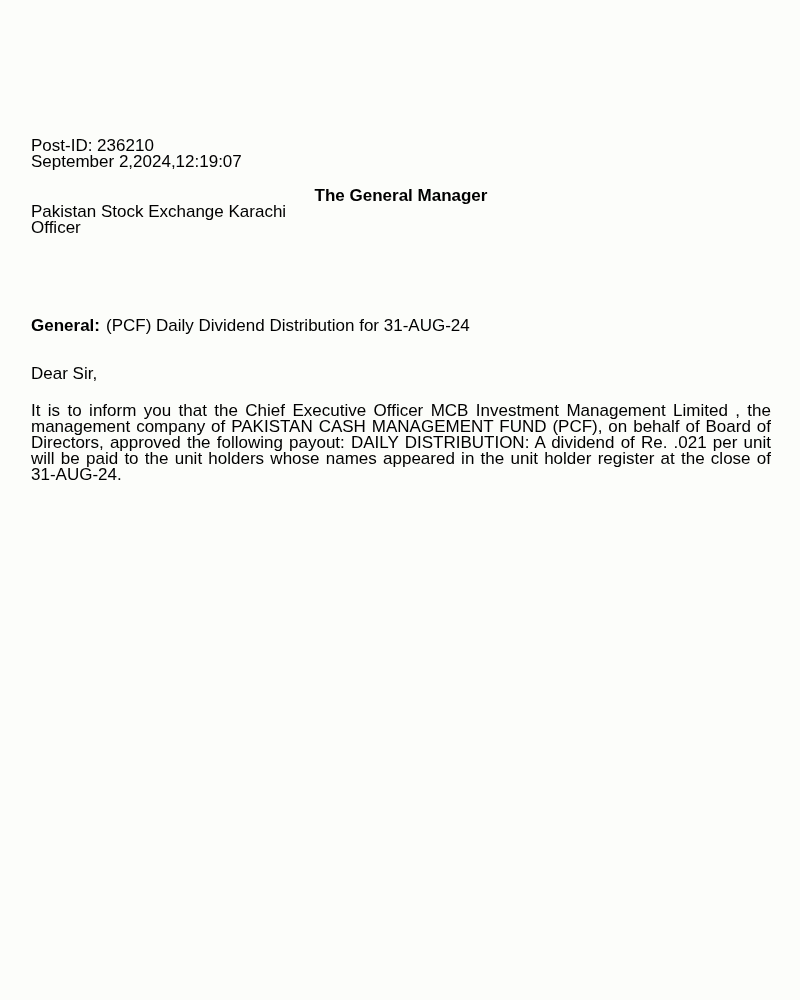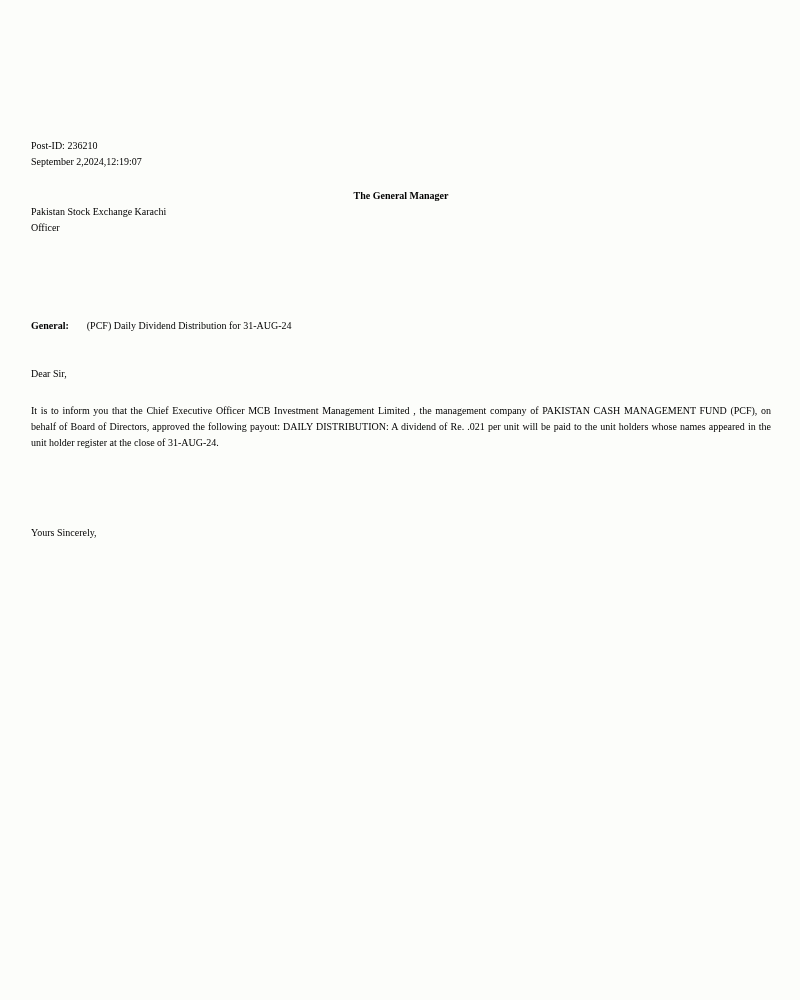--- a/index.html
+++ b/index.html
@@ -9,40 +9,40 @@
   body {
     width: 800px;
     height: 1000px;
     background: #fcfdfa;
     overflow: hidden;
   }
   .page {
     position: relative;
     width: 800px;
     height: 1000px;
-    font-family: Liberation Serif, serif;
-    font-size: 10px;
+    font-family: Liberation Sans, sans-serif;
+    font-size: 17px;
     line-height: 16px;
     color: #000000;
   }
   .block {
     position: absolute;
     left: 31px;
     right: 29px;
     margin: 0;
   }
   .meta-block   { top: 138px; }
   .recipient-block { top: 188px; }
   .subject-block   { top: 318px; }
   .salutation-block{ top: 366px; }
   .body-block      { top: 403px; text-align: justify; }
   .closing-block   { top: 525px; }
   .line { display: block; }
   .bold { font-weight: bold; text-align: center; }
-  .subject-text { margin-left: 18px; }
+  .subject-text { margin-left: 6px; }
 </style>
 </head>
 <body>
 
 <div class="page">
 
   <div class="block meta-block">
     <span class="line">Post-ID: 236210</span>
     <span class="line">September 2,2024,12:19:07</span>
   </div>
@@ -54,15 +54,14 @@
   </div>
 
   <div class="block subject-block">
     <span class="bold">General:</span><span class="subject-text">(PCF) Daily Dividend Distribution for 31-AUG-24</span>
   </div>
 
   <div class="block salutation-block">Dear Sir,</div>
 
   <div class="block body-block">It is to inform you that the Chief Executive Officer MCB Investment Management Limited , the management company of PAKISTAN CASH MANAGEMENT FUND (PCF), on behalf of Board of Directors, approved the following payout: DAILY DISTRIBUTION: A dividend of Re. .021 per unit will be paid to the unit holders whose names appeared in the unit holder register at the  close of 31-AUG-24.</div>
 
-  <div class="block closing-block">Yours Sincerely,</div>
 
 </div>
 
 </body></html>

